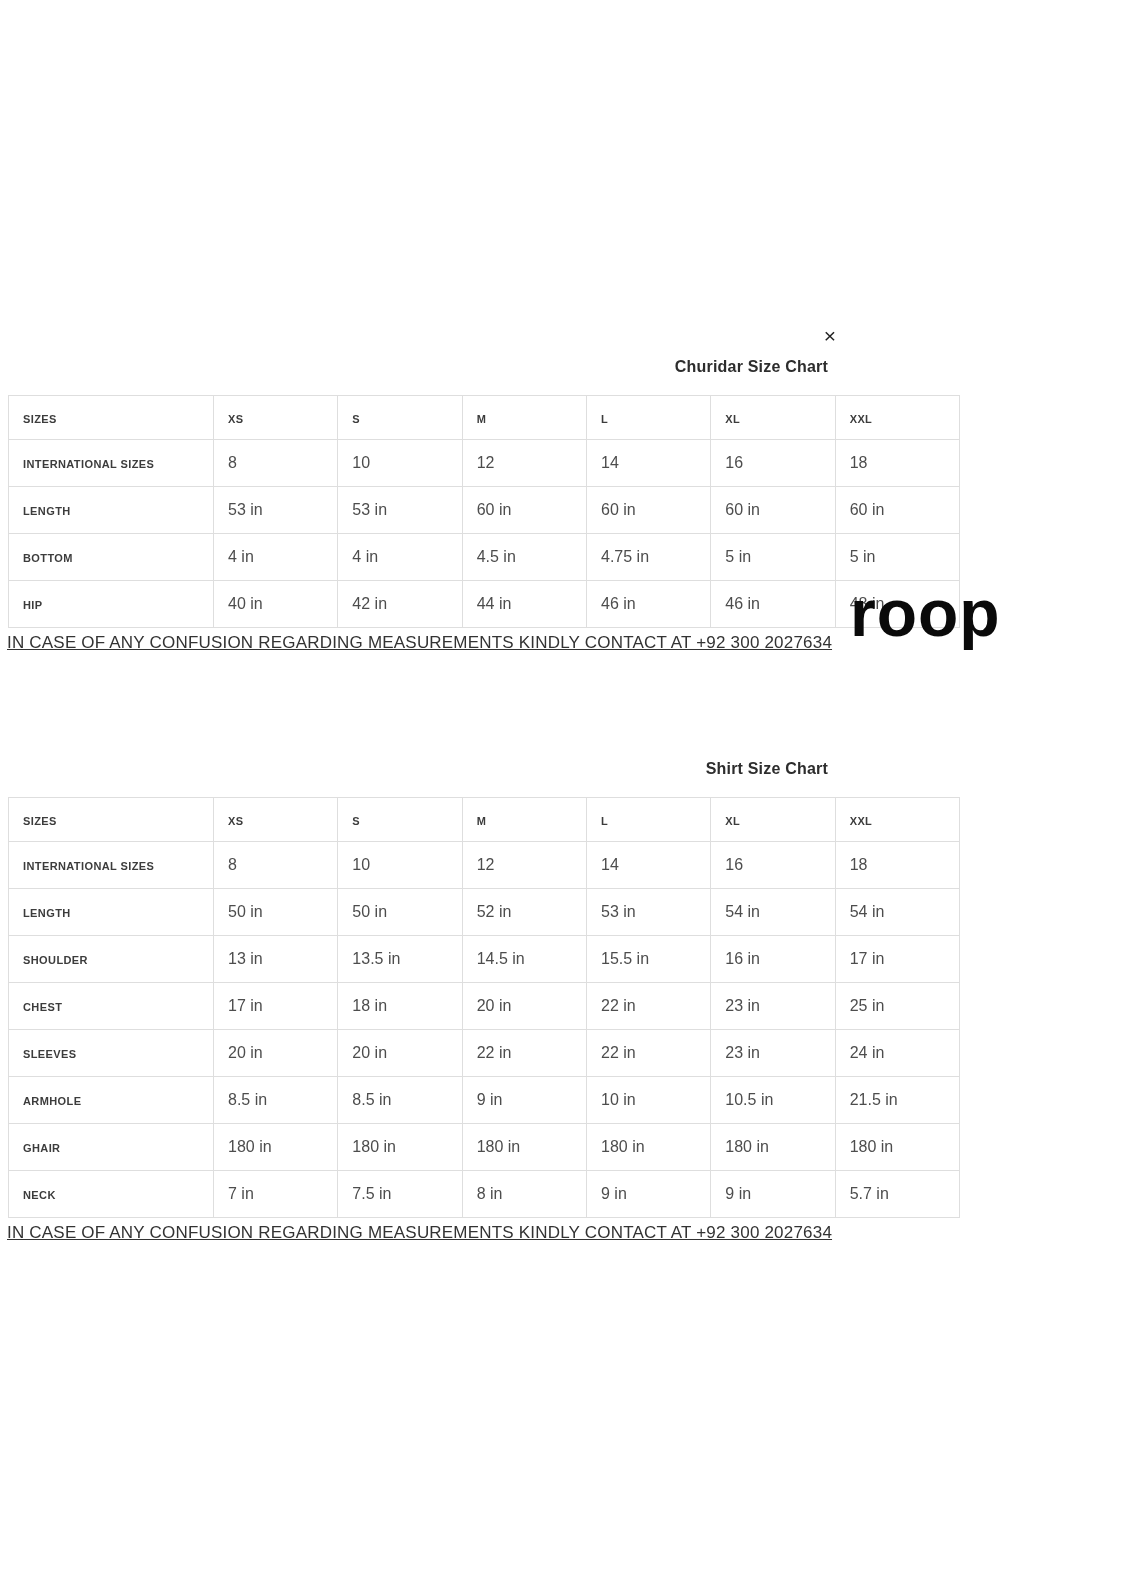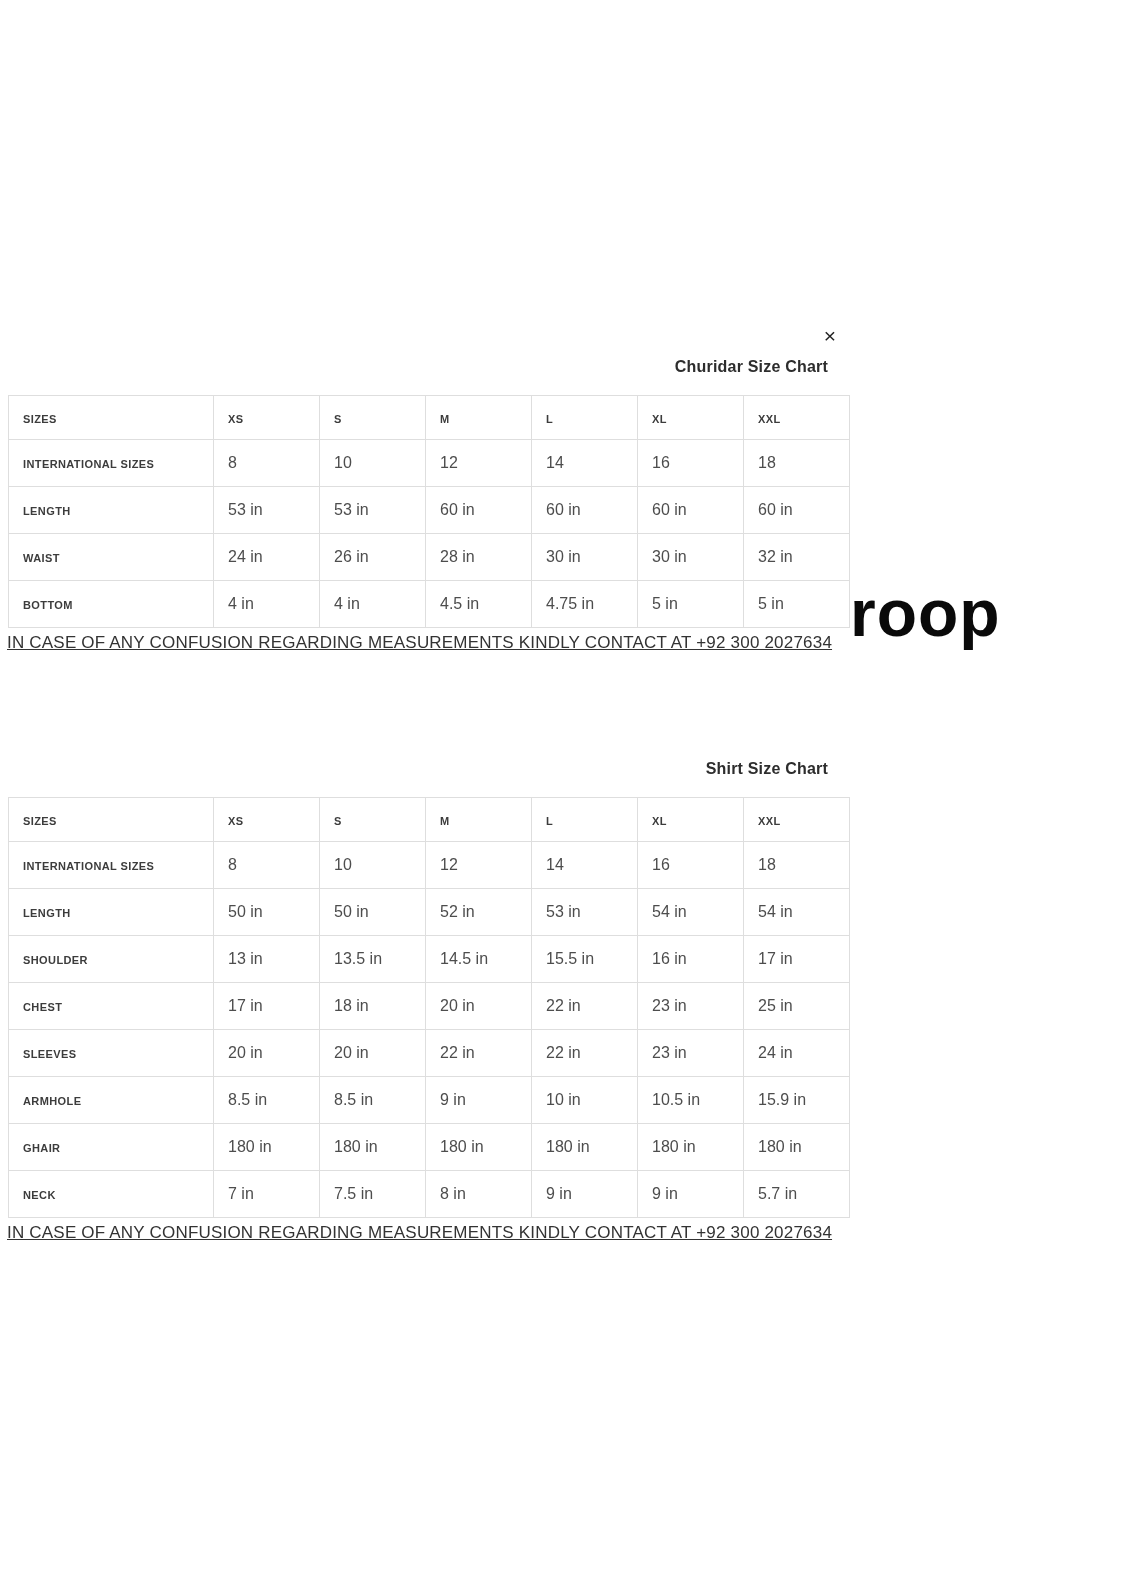--- a/index.html
+++ b/index.html
@@ -38,21 +38,21 @@
   .chart-title {
     text-align: right;
     font-size: 16px;
     font-weight: bold;
     color: #2d2d2d;
     letter-spacing: 0.2px;
     height: 20px;
   }
   table.size-table {
     margin-top: 17px;
-    width: 842px;
+    width: 952px;
     border-collapse: collapse;
     table-layout: fixed;
     padding-left: 33px;
   }
   table.size-table col.label-col { width: 205px; }
   table.size-table td {
     border: 1px solid #dedede;
     padding: 0 0 0 14px;
     vertical-align: middle;
     background: #ffffff;
@@ -131,36 +131,36 @@
       <tr class="data-row">
         <td><span class="cell-label">LENGTH</span></td>
         <td><span class="cell-value">53 in</span></td>
         <td><span class="cell-value">53 in</span></td>
         <td><span class="cell-value">60 in</span></td>
         <td><span class="cell-value">60 in</span></td>
         <td><span class="cell-value">60 in</span></td>
         <td><span class="cell-value">60 in</span></td>
       </tr>
       <tr class="data-row">
-        <td><span class="cell-label">WAIST</span></td>
-        <td><span class="cell-value">24 in</span></td>
-        <td><span class="cell-value">26 in</span></td>
-        <td><span class="cell-value">28 in</span></td>
-        <td><span class="cell-value">30 in</span></td>
-        <td><span class="cell-value">30 in</span></td>
-        <td><span class="cell-value">32 in</span></td>
-      </tr>
-      <tr class="data-row">
         <td><span class="cell-label">BOTTOM</span></td>
         <td><span class="cell-value">4 in</span></td>
         <td><span class="cell-value">4 in</span></td>
         <td><span class="cell-value">4.5 in</span></td>
         <td><span class="cell-value">4.75 in</span></td>
         <td><span class="cell-value">5 in</span></td>
         <td><span class="cell-value">5 in</span></td>
+      </tr>
+      <tr class="data-row">
+        <td><span class="cell-label">HIP</span></td>
+        <td><span class="cell-value">40 in</span></td>
+        <td><span class="cell-value">42 in</span></td>
+        <td><span class="cell-value">44 in</span></td>
+        <td><span class="cell-value">46 in</span></td>
+        <td><span class="cell-value">46 in</span></td>
+        <td><span class="cell-value">48 in</span></td>
       </tr>
     </tbody>
       </table>
     <div class="footer-note">IN CASE OF ANY CONFUSION REGARDING MEASUREMENTS KINDLY CONTACT AT +92 300 2027634</div>
   </div>
 
   <div class="chart-section section-shirt">
     <div class="chart-title">Shirt Size Chart</div>
     <table class="size-table">
       <colgroup>
@@ -227,21 +227,21 @@
         <td><span class="cell-value">23 in</span></td>
         <td><span class="cell-value">24 in</span></td>
       </tr>
       <tr class="data-row">
         <td><span class="cell-label">ARMHOLE</span></td>
         <td><span class="cell-value">8.5 in</span></td>
         <td><span class="cell-value">8.5 in</span></td>
         <td><span class="cell-value">9 in</span></td>
         <td><span class="cell-value">10 in</span></td>
         <td><span class="cell-value">10.5 in</span></td>
-        <td><span class="cell-value">15.9 in</span></td>
+        <td><span class="cell-value">21.5 in</span></td>
       </tr>
       <tr class="data-row">
         <td><span class="cell-label">GHAIR</span></td>
         <td><span class="cell-value">180 in</span></td>
         <td><span class="cell-value">180 in</span></td>
         <td><span class="cell-value">180 in</span></td>
         <td><span class="cell-value">180 in</span></td>
         <td><span class="cell-value">180 in</span></td>
         <td><span class="cell-value">180 in</span></td>
       </tr>

